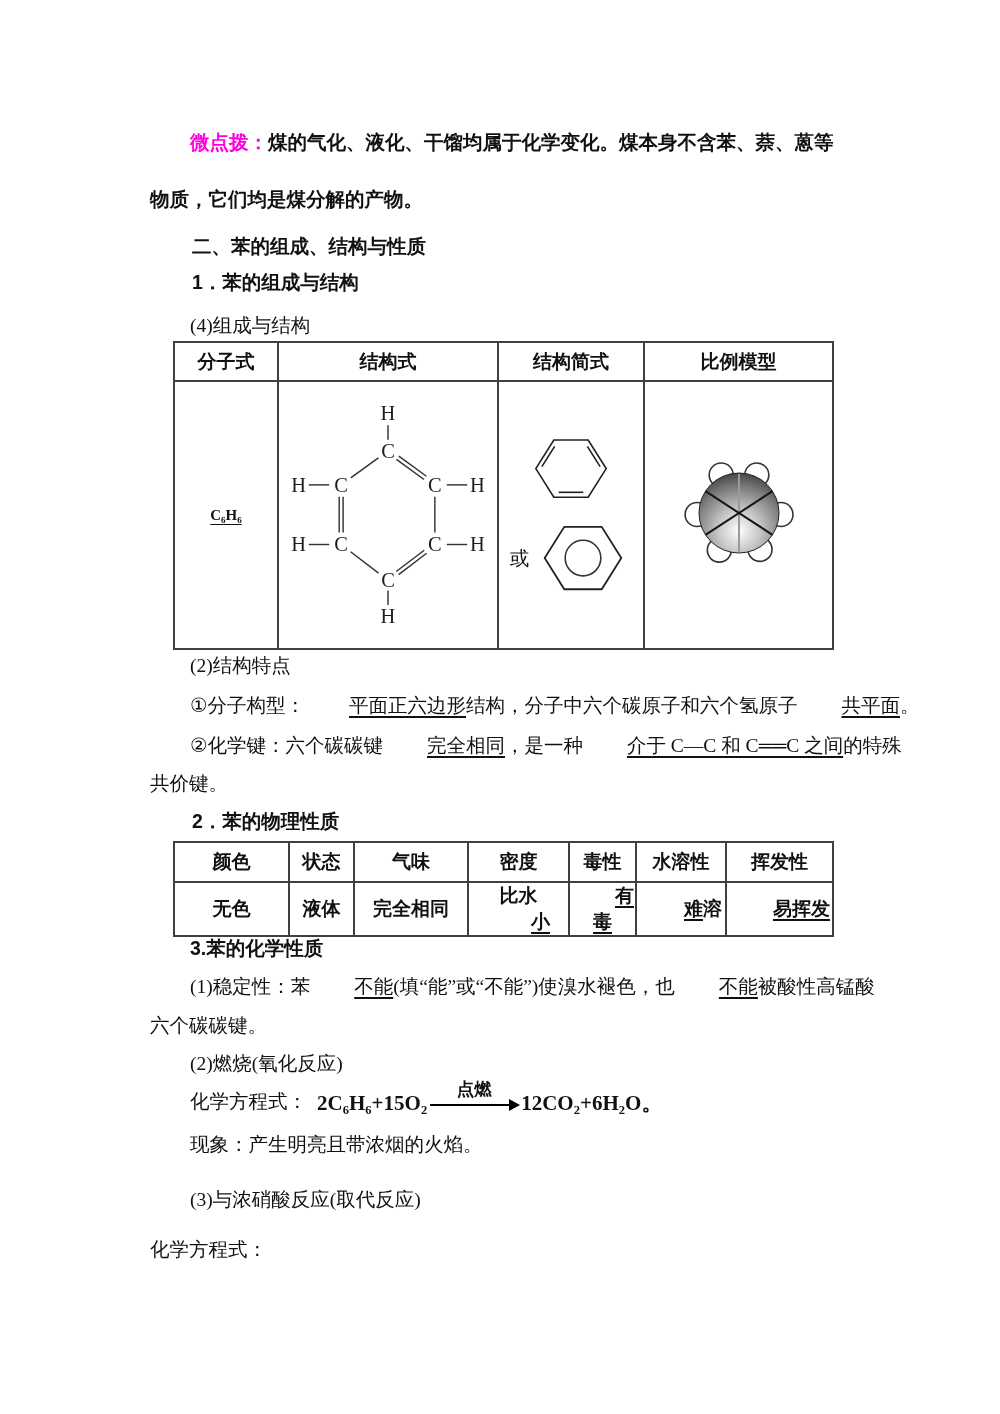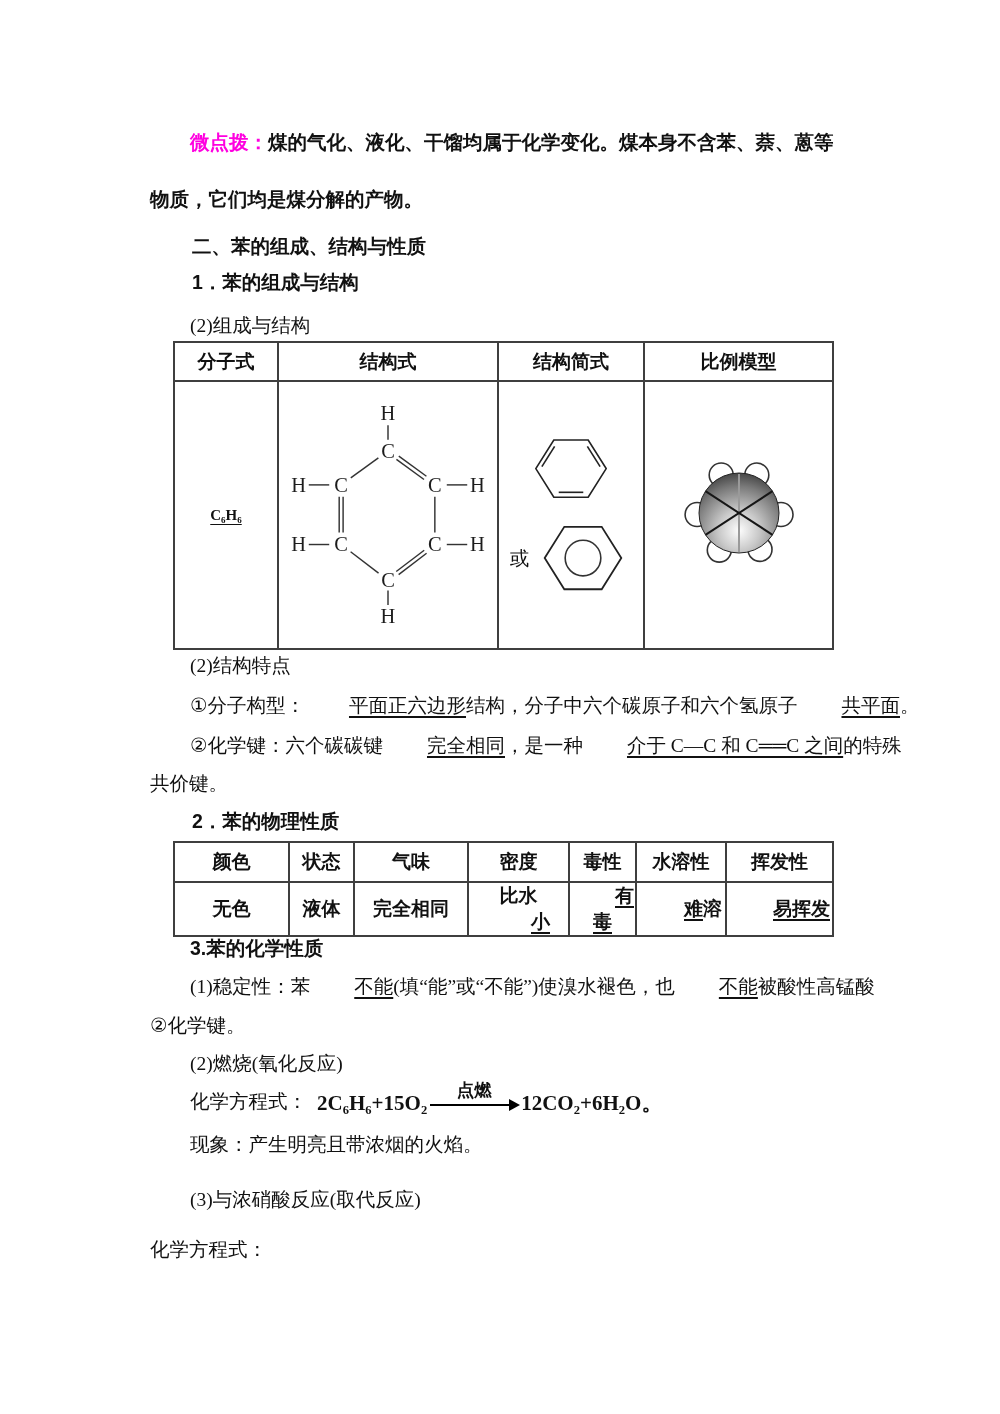--- a/index.html
+++ b/index.html
@@ -21,38 +21,38 @@
   .val-cell { font-family:Liberation Serif, serif; font-weight:700; font-size:19px; }
 
   .mol-formula { font-size:15px; font-weight:700; text-decoration:underline; text-underline-offset:4px; }
 
   .skeletal-cell-inner { display:flex; flex-direction:column; align-items:center; gap:8px; }
   .skeletal-row { display:flex; align-items:center; gap:5px; }
   .or-label { font-size:19.5px; }
 
   .eq-block { position:absolute; display:flex; align-items:flex-end; }
   .rxn-arrow { display:flex; flex-direction:column; align-items:center; margin:0 3px; }
-  .rxn-cond { font-family:Liberation Sans, sans-serif; font-weight:700; font-size:17.5px; line-height:22px; }
+  .rxn-cond { font-family:Liberation Mono, monospace; font-weight:700; font-size:17.5px; line-height:22px; }
   .arr { width:88px; height:0; border-top:2.4px solid #000; position:relative; margin-bottom:12px; margin-top:3px; }
   .arr::after { content:""; position:absolute; right:-2px; top:-7.2px; width:0; height:0;
     border-left:11px solid #000; border-top:6px solid transparent; border-bottom:6px solid transparent; }
   .eq-label { font-size:19.5px; line-height:30px; padding-bottom:1px; }
   .eq-side { line-height:30px; }
 </style>
 </head>
 <body>
 
 <div class="page">
 
   <p class="para bold-sans" style="left:190px; top:127px;"><span class="accent">微点拨：</span><span>煤的气化、液化、干馏均属于化学变化。煤本身不含苯、萘、蒽等</span></p>
   <p class="para bold-sans" style="left:150px; top:184px;">物质，它们均是煤分解的产物。</p>
 
   <p class="para bold-sans" style="left:192px; top:231px;">二、苯的组成、结构与性质</p>
   <p class="para bold-sans" style="left:192px; top:267px;">1．苯的组成与结构</p>
-  <p class="para" style="left:190px; top:311px;">(2)组成与结构</p>
+  <p class="para" style="left:190px; top:311px;">(4)组成与结构</p>
 
   <table style="left:173px; top:341px; width:659px;">
     <colgroup>
         <col style="width:104px">
         <col style="width:220px">
         <col style="width:146px">
         <col style="width:189px">
       </colgroup>
     <tbody>
         <tr style="height:39px;">
@@ -182,21 +182,21 @@
       <td class="val-cell"><span>比水</span><span class="u">小</span></td>
       <td class="val-cell"><span class="u">有毒</span></td>
       <td class="val-cell"><span class="u">难</span><span>溶</span></td>
       <td class="val-cell"><span class="u">易挥发</span></td>
     </tr>
   </tbody>
     </table>
 
   <p class="para bold-sans" style="left:190px; top:933px;">3.苯的化学性质</p>
   <p class="para" style="left:190px; top:972px;"><span>(1)稳定性：苯</span><span class="u">不能</span><span>(填“能”或“不能”)使溴水褪色，也</span><span class="u">不能</span><span>被酸性高锰酸</span></p>
-  <p class="para" style="left:150px; top:1011px;">②化学键。</p>
+  <p class="para" style="left:150px; top:1011px;">六个碳碳键。</p>
   <p class="para" style="left:190px; top:1049px;">(2)燃烧(氧化反应)</p>
 
   <div class="eq-block" style="left:190px; top:1079px;">
     <span class="eq-label">化学方程式：</span>
     <span class="formula eq-side" style="margin-left:10px;">2C₆H₆+15O₂</span>
     <span class="rxn-arrow">
       <span class="rxn-cond">点燃</span>
       <span class="arr"></span>
     </span>
     <span class="formula eq-side">12CO₂+6H₂O。</span>

